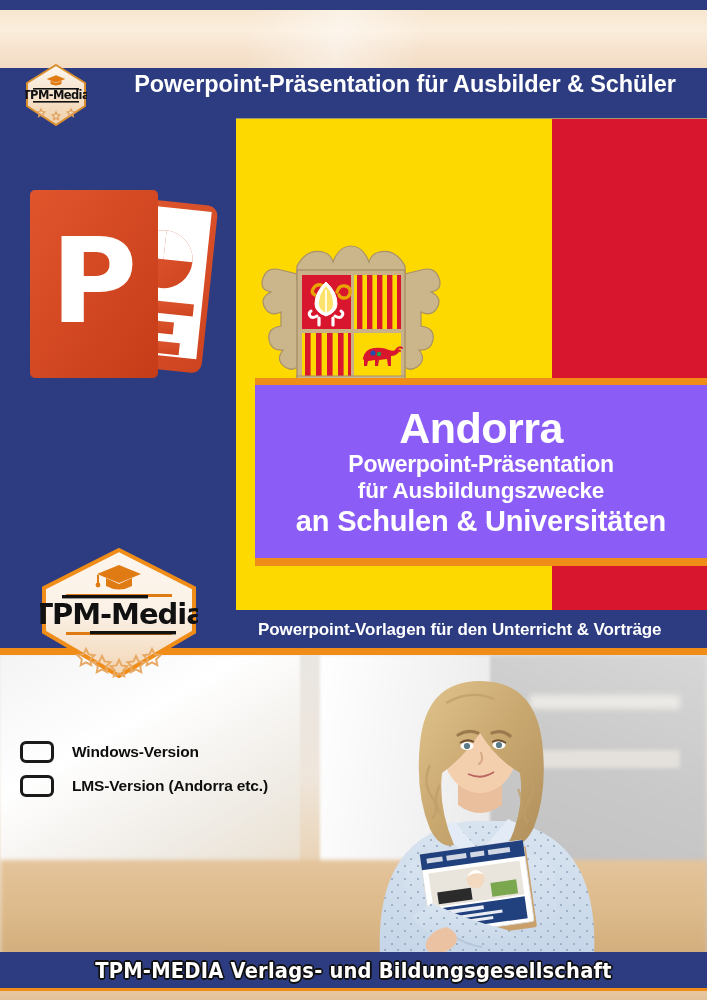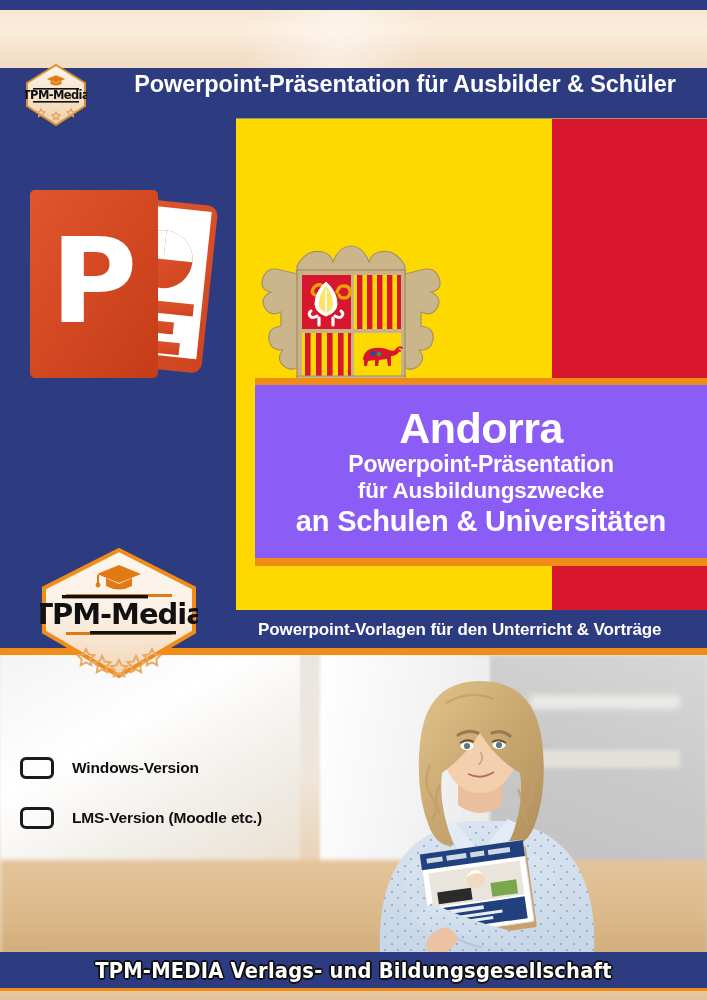--- a/index.html
+++ b/index.html
@@ -63,21 +63,21 @@
   .ph-curtain{position:absolute;left:320px;top:0;width:170px;height:230px;
      background:linear-gradient(100deg,#ffffff 0%,#f4f4f4 50%,#e9e9e9 100%);filter:blur(1.5px);}
   .ph-shelf{position:absolute;left:520px;top:95px;width:160px;height:18px;background:#e4e1dc;filter:blur(2px);}
   .ph-shelf2{position:absolute;left:530px;top:40px;width:150px;height:14px;background:#eceae6;filter:blur(3px);}
 
   
   .woman{position:absolute;left:350px;top:655px;width:260px;height:300px;z-index:2;}
 
   
   .check-list{position:absolute;left:20px;top:735px;width:380px;z-index:4;}
-  .check-row{display:flex;align-items:center;height:34px;margin-top:16px;}
+  .check-row{display:flex;align-items:center;height:34px;}
   .cbox{width:34px;height:22px;border:3px solid #1a1a1a;border-radius:6px;
      background:rgba(255,255,255,.18);flex:0 0 auto;box-sizing:border-box;}
   .clabel{margin-left:18px;font-size:15.5px;font-weight:bold;color:#0e0e0e;letter-spacing:-.15px;white-space:nowrap;}
 
   
   .badge{position:absolute;left:40px;top:548px;width:158px;height:130px;z-index:8;}
   
   .badge-sm{position:absolute;left:25px;top:64px;width:62px;height:62px;z-index:8;}
 
   
@@ -309,21 +309,21 @@
     </svg>
   </div>
 
   <div class="check-list">
     <div class="check-row">
       <span class="cbox"></span>
       <span class="clabel">Windows-Version</span>
     </div>
     <div class="check-row">
       <span class="cbox"></span>
-      <span class="clabel">LMS-Version (Moodle etc.)</span>
+      <span class="clabel">LMS-Version (Andorra etc.)</span>
     </div>
   </div>
 
   <div class="badge">
     <svg viewBox="0 0 158 130" width="158" height="130">
       <defs>
         <linearGradient id="bg1" x1="0" y1="0" x2="0" y2="1">
           <stop offset="0" stop-color="#fdf6ee"></stop>
             <stop offset="0.5" stop-color="#fbf1e6"></stop>
           <stop offset="1" stop-color="#f2d5b4"></stop>

